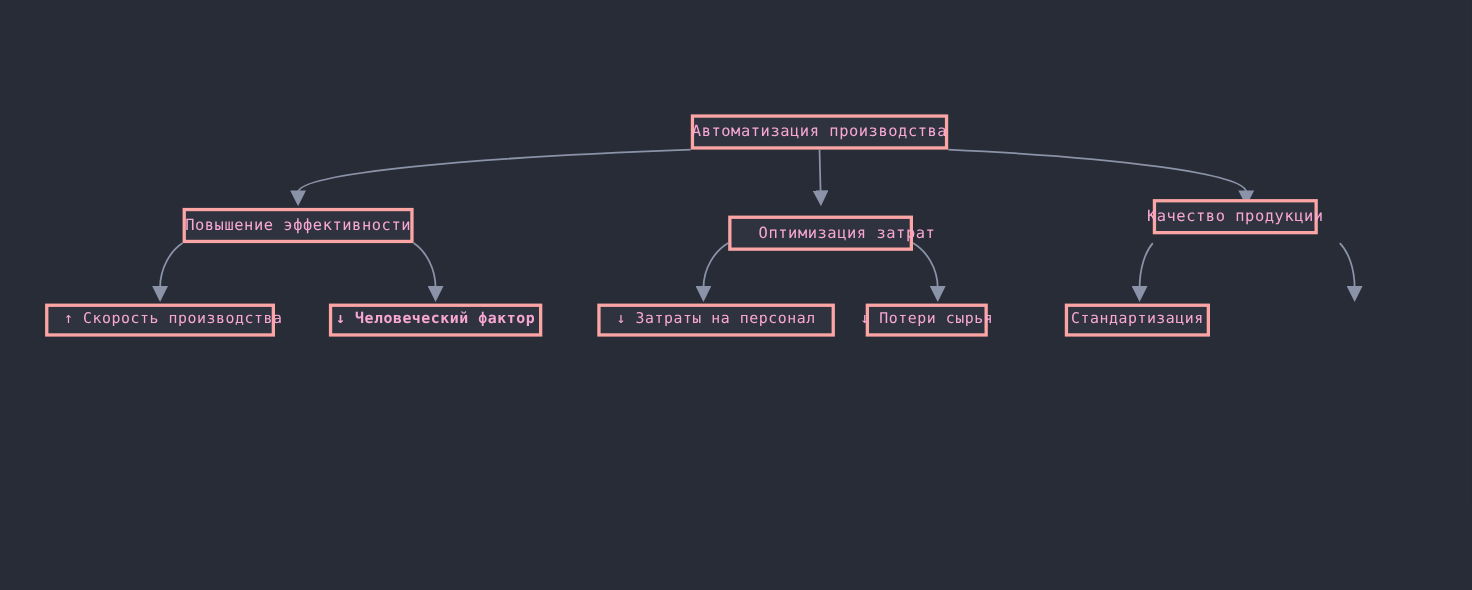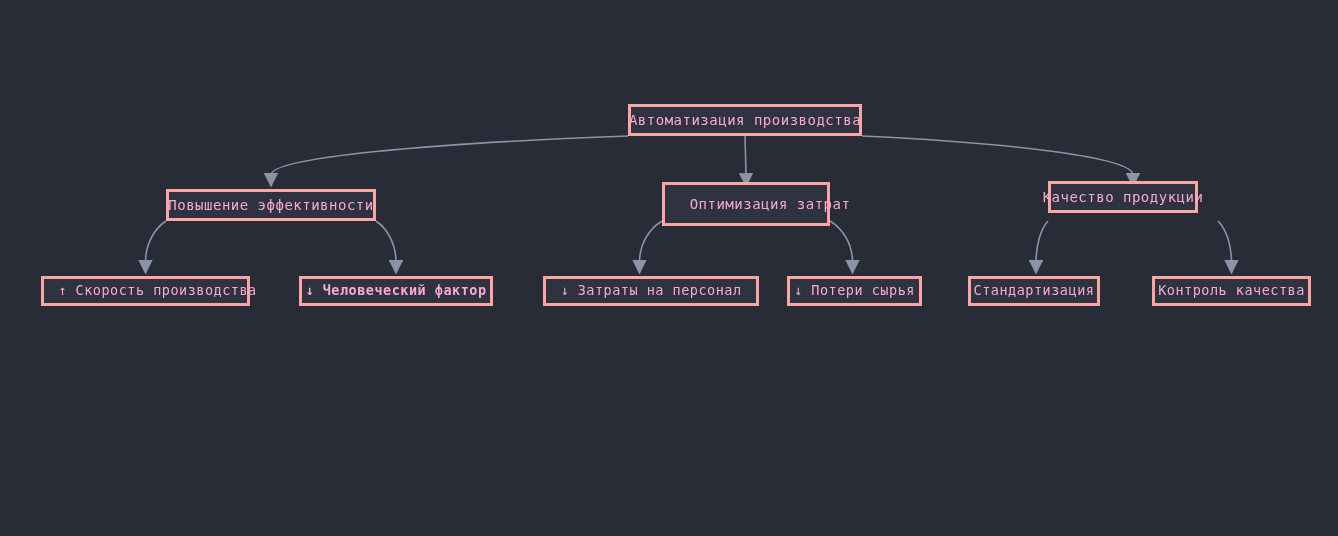--- a/index.html
+++ b/index.html
@@ -73,45 +73,42 @@
   </svg>
 
   <div class="node root" style="left:628px; top:104px; width:234px; height:32px;">
     <span class="node-label">Автоматизация производства</span>
   </div>
 
   <div class="node branch" style="left:166px; top:189px; width:210px; height:32px;">
     <span class="node-label">Повышение эффективности</span>
   </div>
 
-  <div class="node branch" style="left:662px; top:182px; width:168px; height:44px;padding-left:48px;">
+  <div class="node branch" style="left:662px; top:196px; width:168px; height:32px;padding-left:48px;">
     <span class="node-label">Оптимизация затрат</span>
   </div>
 
   <div class="node branch" style="left:1048px; top:181px; width:150px; height:32px;">
     <span class="node-label">Качество продукции</span>
   </div>
 
   <div class="node leaf" style="left:41px; top:276px; width:209px; height:30px;padding-left:24px;">
     <span class="node-label">↑ Скорость производства</span>
   </div>
 
   <div class="node leaf" style="left:299px; top:276px; width:194px; height:30px;font-weight:bold;">
     <span class="node-label">↓ Человеческий фактор</span>
   </div>
 
   <div class="node leaf" style="left:543px; top:276px; width:216px; height:30px;">
     <span class="node-label">↓ Затраты на персонал</span>
   </div>
 
-  <div class="node leaf" style="left:787px; top:276px; width:135px; height:30px;">
+  <div class="node leaf" style="left:787px; top:276px; width:111px; height:30px;">
     <span class="node-label">↓ Потери сырья</span>
   </div>
 
   <div class="node leaf" style="left:968px; top:276px; width:132px; height:30px;">
     <span class="node-label">Стандартизация</span>
   </div>
 
-  <div class="node leaf" style="left:1152px; top:276px; width:159px; height:30px;">
-    <span class="node-label">Контроль качества</span>
-  </div>
 
 </div>
 
 </body></html>

